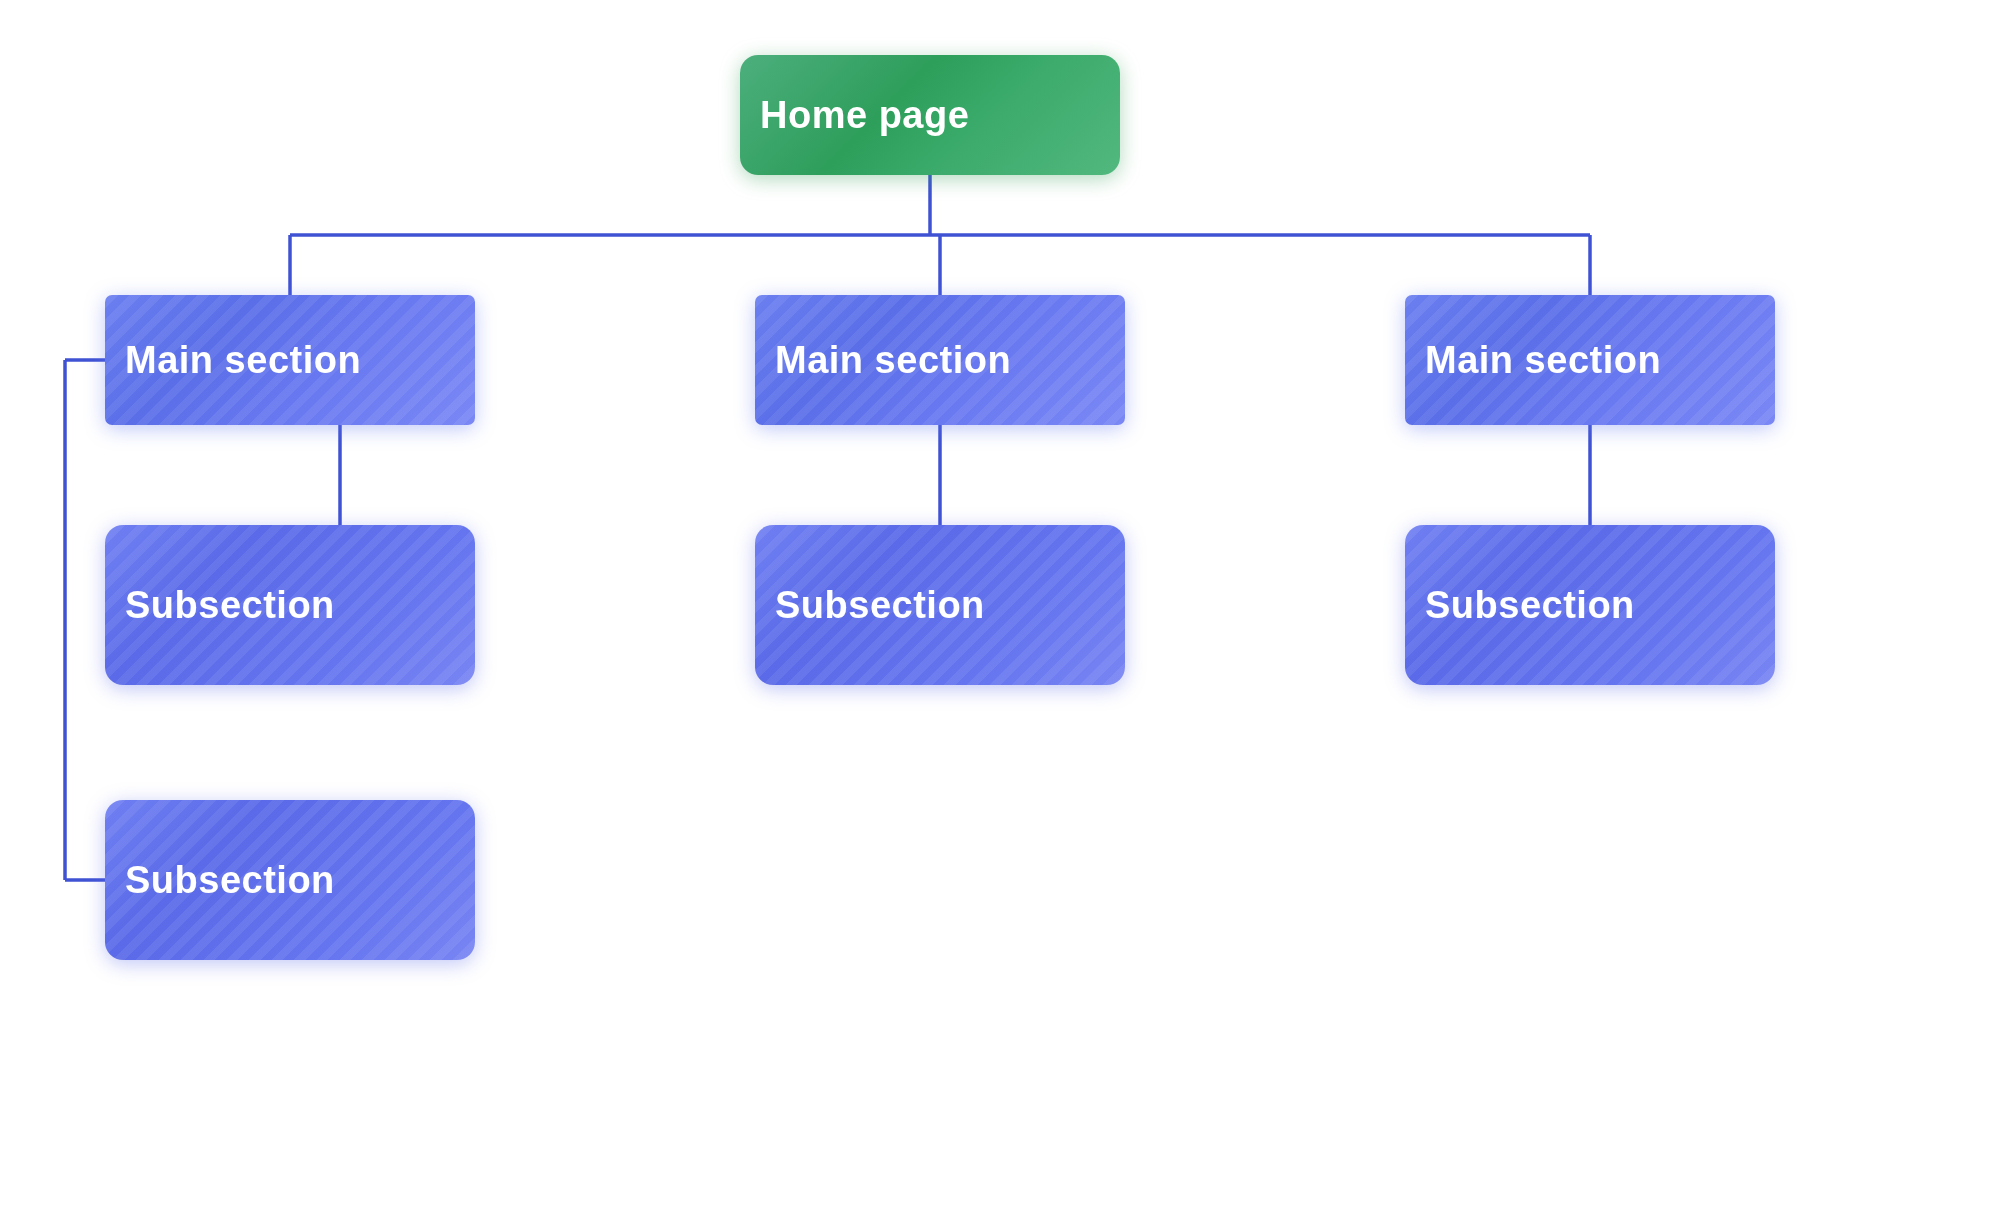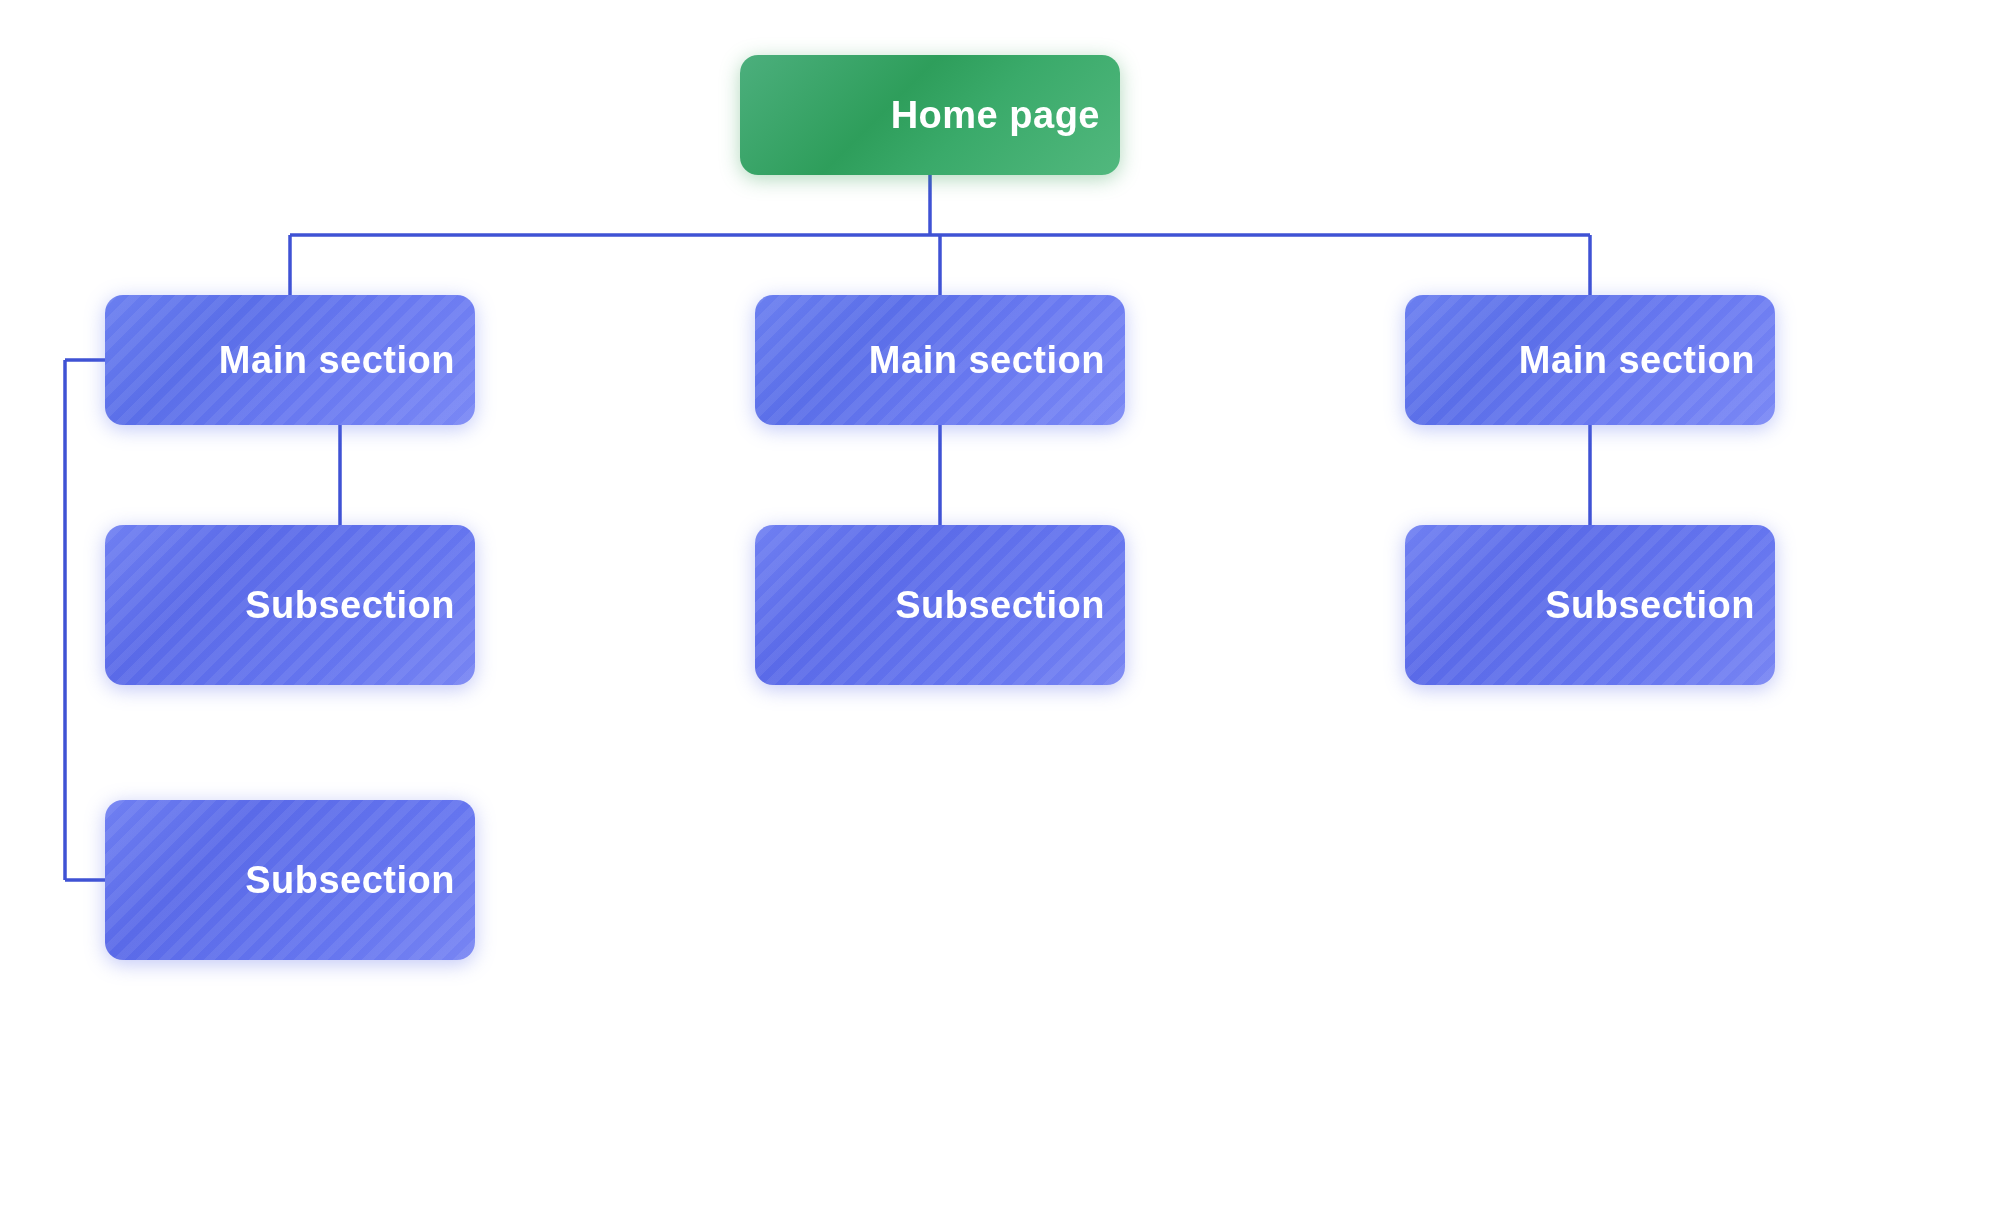--- a/index.html
+++ b/index.html
@@ -27,21 +27,21 @@
       height: 100%;
       pointer-events: none;
     }
 
     
     .node {
       position: absolute;
       border-radius: 18px;
       display: flex;
       align-items: center;
-      justify-content: flex-end;
+      justify-content: flex-start;
       font-weight: bold;
       color: #ffffff;
       text-align: center;
       overflow: hidden;
     }
 
     .node-label {
       position: relative;
       z-index: 2;
       font-size: 38px;
@@ -53,20 +53,21 @@
     
     .node-home {
       background: linear-gradient(135deg, #4caf7d 0%, #2e9e5b 40%, #3aaa6a 60%, #52b87e 100%);
       box-shadow: 0 4px 20px rgba(60, 160, 90, 0.4);
     }
 
     
     .node-main {
       background: linear-gradient(135deg, #6b7ff0 0%, #5a6ee8 30%, #6878f0 60%, #7a88f5 100%);
       box-shadow: 0 4px 20px rgba(100, 120, 240, 0.4);
+      border-radius: 7px;
     }
 
     
     .node-sub {
       background: linear-gradient(135deg, #7080f2 0%, #5a6ae8 30%, #6575ef 70%, #7885f3 100%);
       box-shadow: 0 4px 20px rgba(100, 115, 235, 0.4);
     }
 
     
     .node-main::before,

